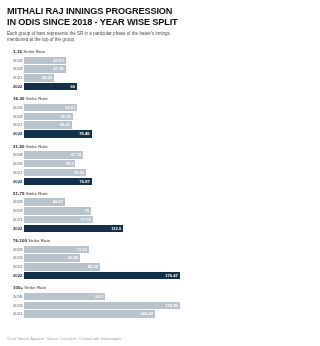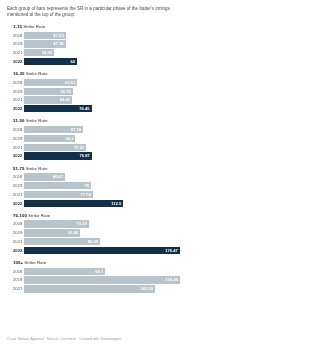--- a/index.html
+++ b/index.html
@@ -116,20 +116,21 @@
     color: #9a9a9a;
     letter-spacing: 0.02px;
     white-space: nowrap;
   }
 </style>
 </head>
 <body>
 
 <div class="chart-wrap">
 
+  <h1 class="title">MITHALI RAJ INNINGS PROGRESSION IN ODIS SINCE 2018 - YEAR WISE SPLIT</h1>
   <p class="subtitle">Each group of bars represents the SR in a particular phase of the batter's innings mentioned at the top of the group.</p>
 
   <div class="groups">
       <div class="group">
         <div class="group-label"><b>1-15</b><span> Strike Rate</span></div>
         <div class="rows">
           <div class="row">
             <div class="year">2018</div>
             <div class="bar-area">
               <div class="bar" style="width: 26.2389%;">

